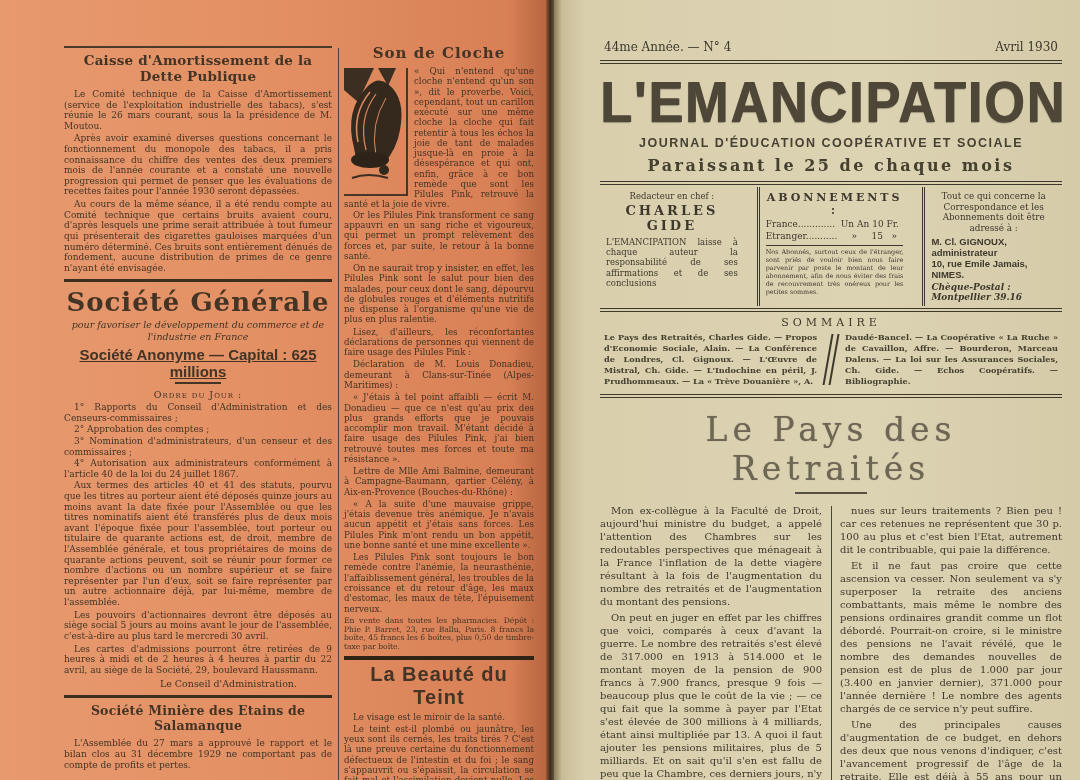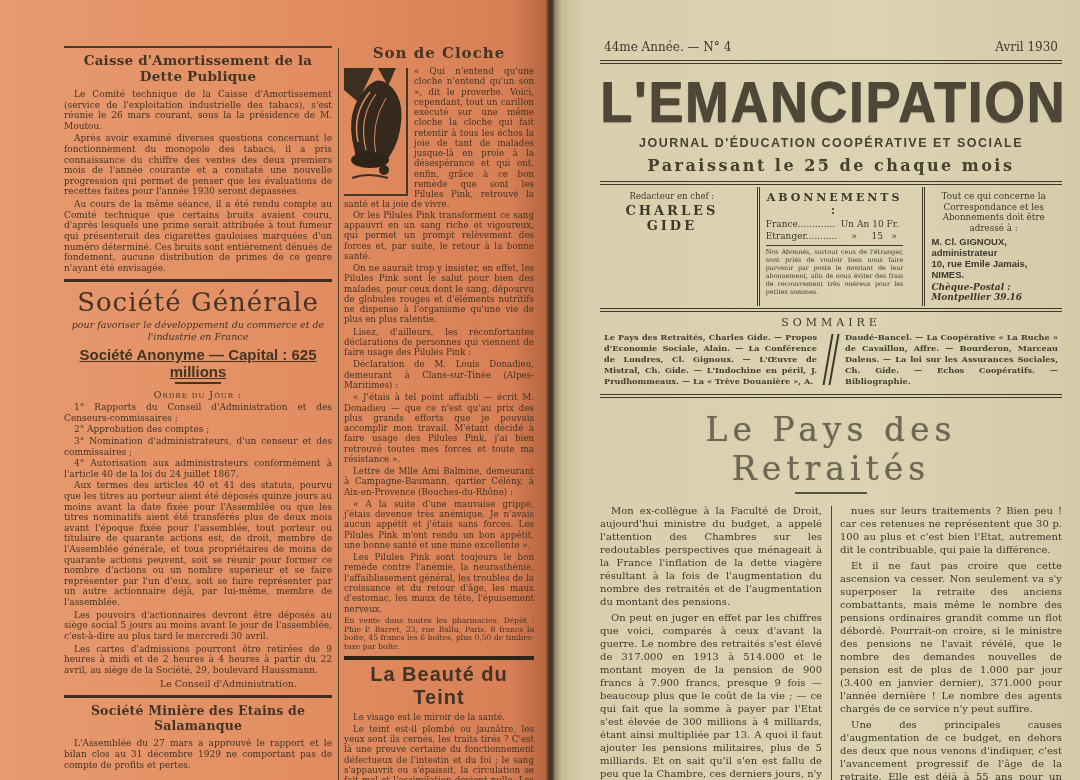--- a/index.html
+++ b/index.html
@@ -16,21 +16,21 @@
   .lcol1 { width:268px; }
   .lcol-divider { width:1px; background:#54422f; margin:4px 5px 0 6px; }
   .lcol2 { flex:1; }
 
   .rule-thin  { border-top:2px solid #4a3a28; margin:2px 0 4px 0; }
   .rule-thick { border-top:3px solid #3d2f1f; margin:6px 0 5px 0; }
 
   .l-head { font-family:"DejaVu Serif",serif; font-weight:bold; font-size:13.5px; text-align:center; margin:2px 0 5px 0; letter-spacing:0.2px; }
   .l-body p { font-size:9px; line-height:1.18; text-align:justify; text-indent:10px; margin-bottom:2px; }
 
-  .sg-title { font-family:"DejaVu Serif",serif; font-size:26px; font-weight:normal; text-align:center; margin:2px 0 2px 0; letter-spacing:1px; }
+  .sg-title { font-family:"DejaVu Serif",serif; font-size:26px; font-weight:bold; text-align:center; margin:2px 0 2px 0; letter-spacing:1px; }
   .sg-sub   { font-style:italic; font-size:9.5px; text-align:center; line-height:1.25; margin-bottom:3px; }
   .sg-cap   { font-family:"Liberation Sans",sans-serif; font-weight:bold; font-size:15px; text-align:center; margin-bottom:2px;text-decoration:underline; }
   .sg-minirule { width:46px; border-top:2px solid #433426; margin:2px auto 5px auto; }
   .ordre { font-variant:small-caps; text-align:center; font-size:9.5px; letter-spacing:1px; margin:3px 0 2px 0; }
   .ordre-items p { font-size:9px; line-height:1.18; text-align:justify; text-indent:10px; margin-bottom:1px; }
   .sg-sign { text-align:right; font-size:9.5px; margin:3px 35px 2px 0; }
 
   .cloche-title { font-family:"DejaVu Serif",serif; font-weight:bold; font-size:15px; text-align:center; margin:0 0 4px 0; letter-spacing:1px; }
   .cloche-lead  { font-size:8.7px; line-height:1.18; text-align:justify; }
   .bell-figure  { float:left; width:64px; height:128px; margin:2px 6px 2px 0;
@@ -180,20 +180,21 @@
 
       <div class="masthead">L'EMANCIPATION</div>
       <div class="mast-sub">JOURNAL D'ÉDUCATION COOPÉRATIVE ET SOCIALE</div>
       <div class="mast-freq">Paraissant le 25 de chaque mois</div>
 
       <div class="rule-double"></div>
       <div class="info-row">
         <div class="info-cell cell-editor">
           <div class="editor-label">Redacteur en chef :</div>
           <div class="editor-name">CHARLES GIDE</div>
+          <div class="editor-note">L'EMANCIPATION laisse à chaque auteur la responsabilité de ses affirmations et de ses conclusions</div>
         </div>
         <div class="info-cell cell-abo">
           <div class="abo-title">ABONNEMENTS :</div>
           <div class="abo-line">France.............  Un An 10 Fr.</div>
           <div class="abo-line">Etranger...........     »     15   »</div>
           <div class="abo-note">Nos Abonnés, surtout ceux de l'étranger, sont priés de vouloir bien nous faire parvenir par poste le montant de leur abonnement, afin de nous éviter des frais de recouvrement très onéreux pour les petites sommes.</div>
         </div>
         <div class="info-cell cell-contact">
           <div class="contact-intro">Tout ce qui concerne la Correspondance et les Abonnements doit être adressé à :</div>
           <div class="contact-name">M. Cl. GIGNOUX, administrateur</div>

